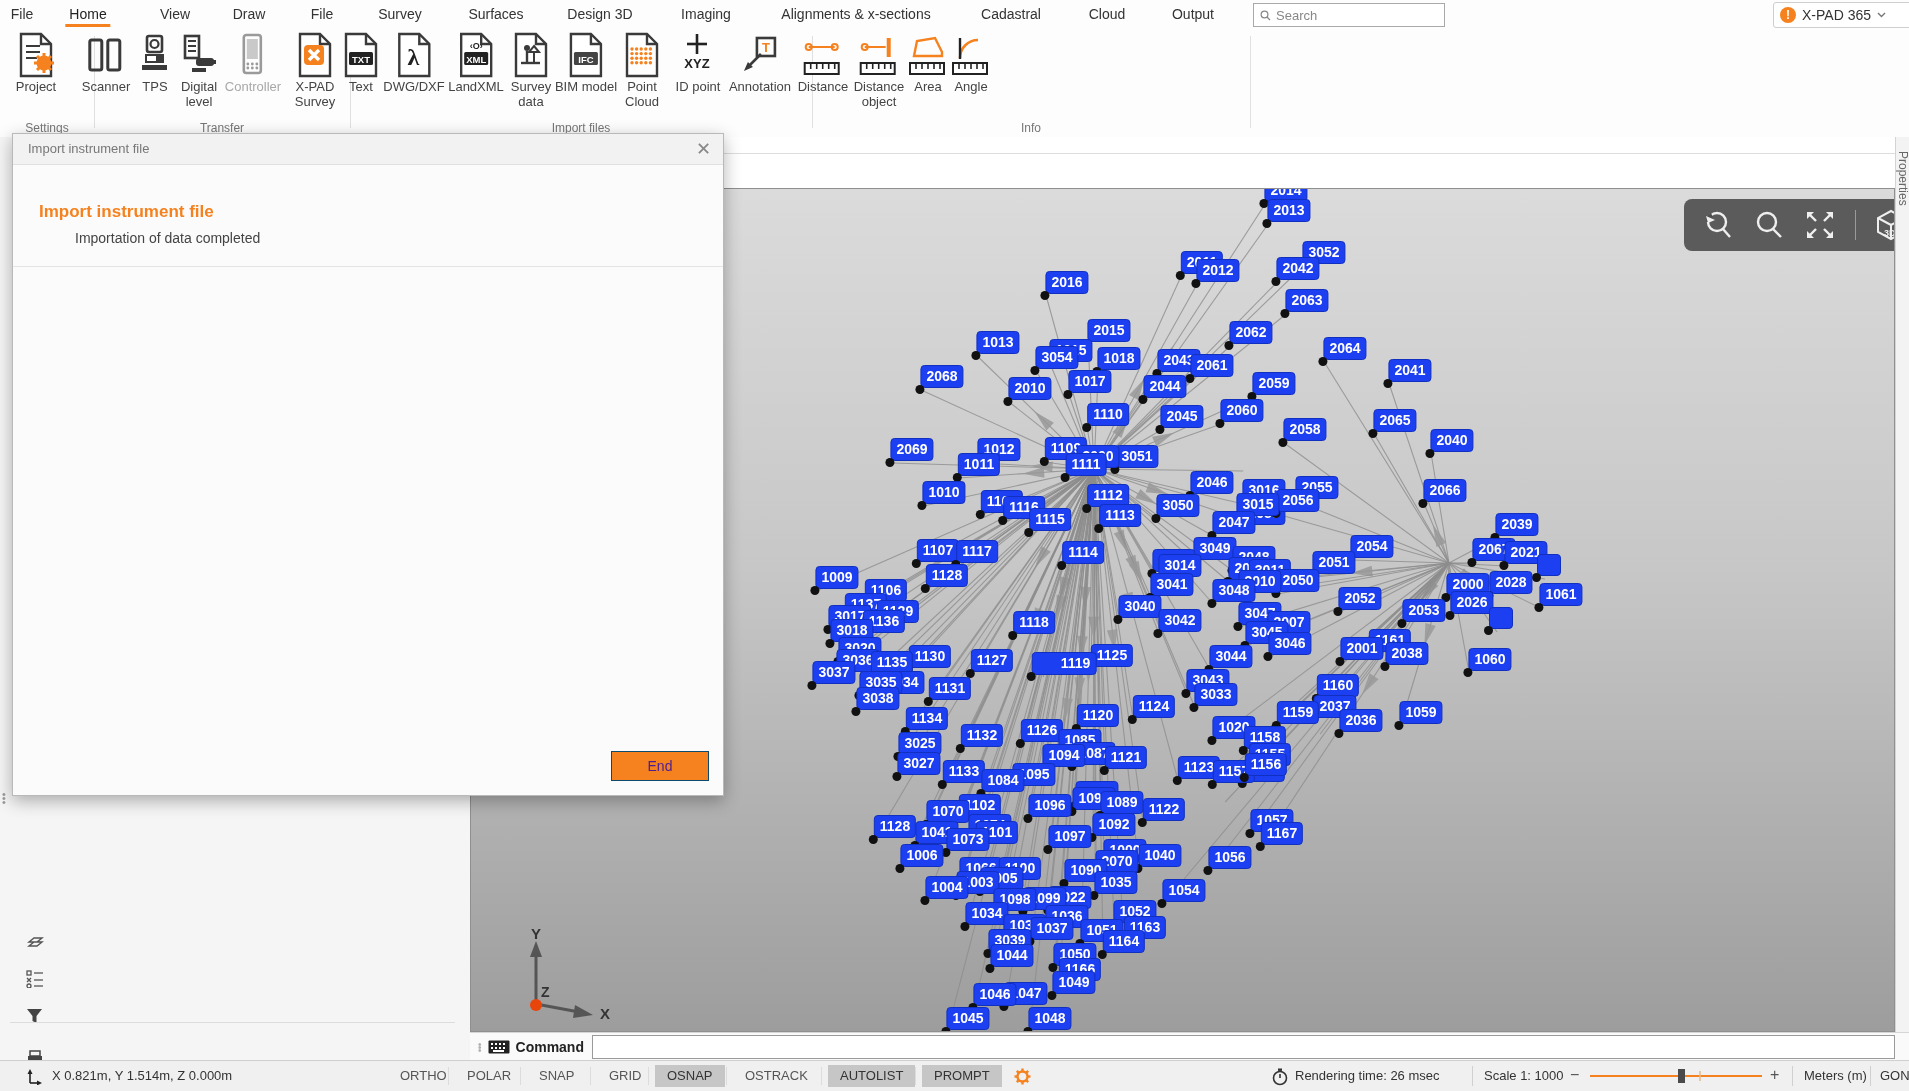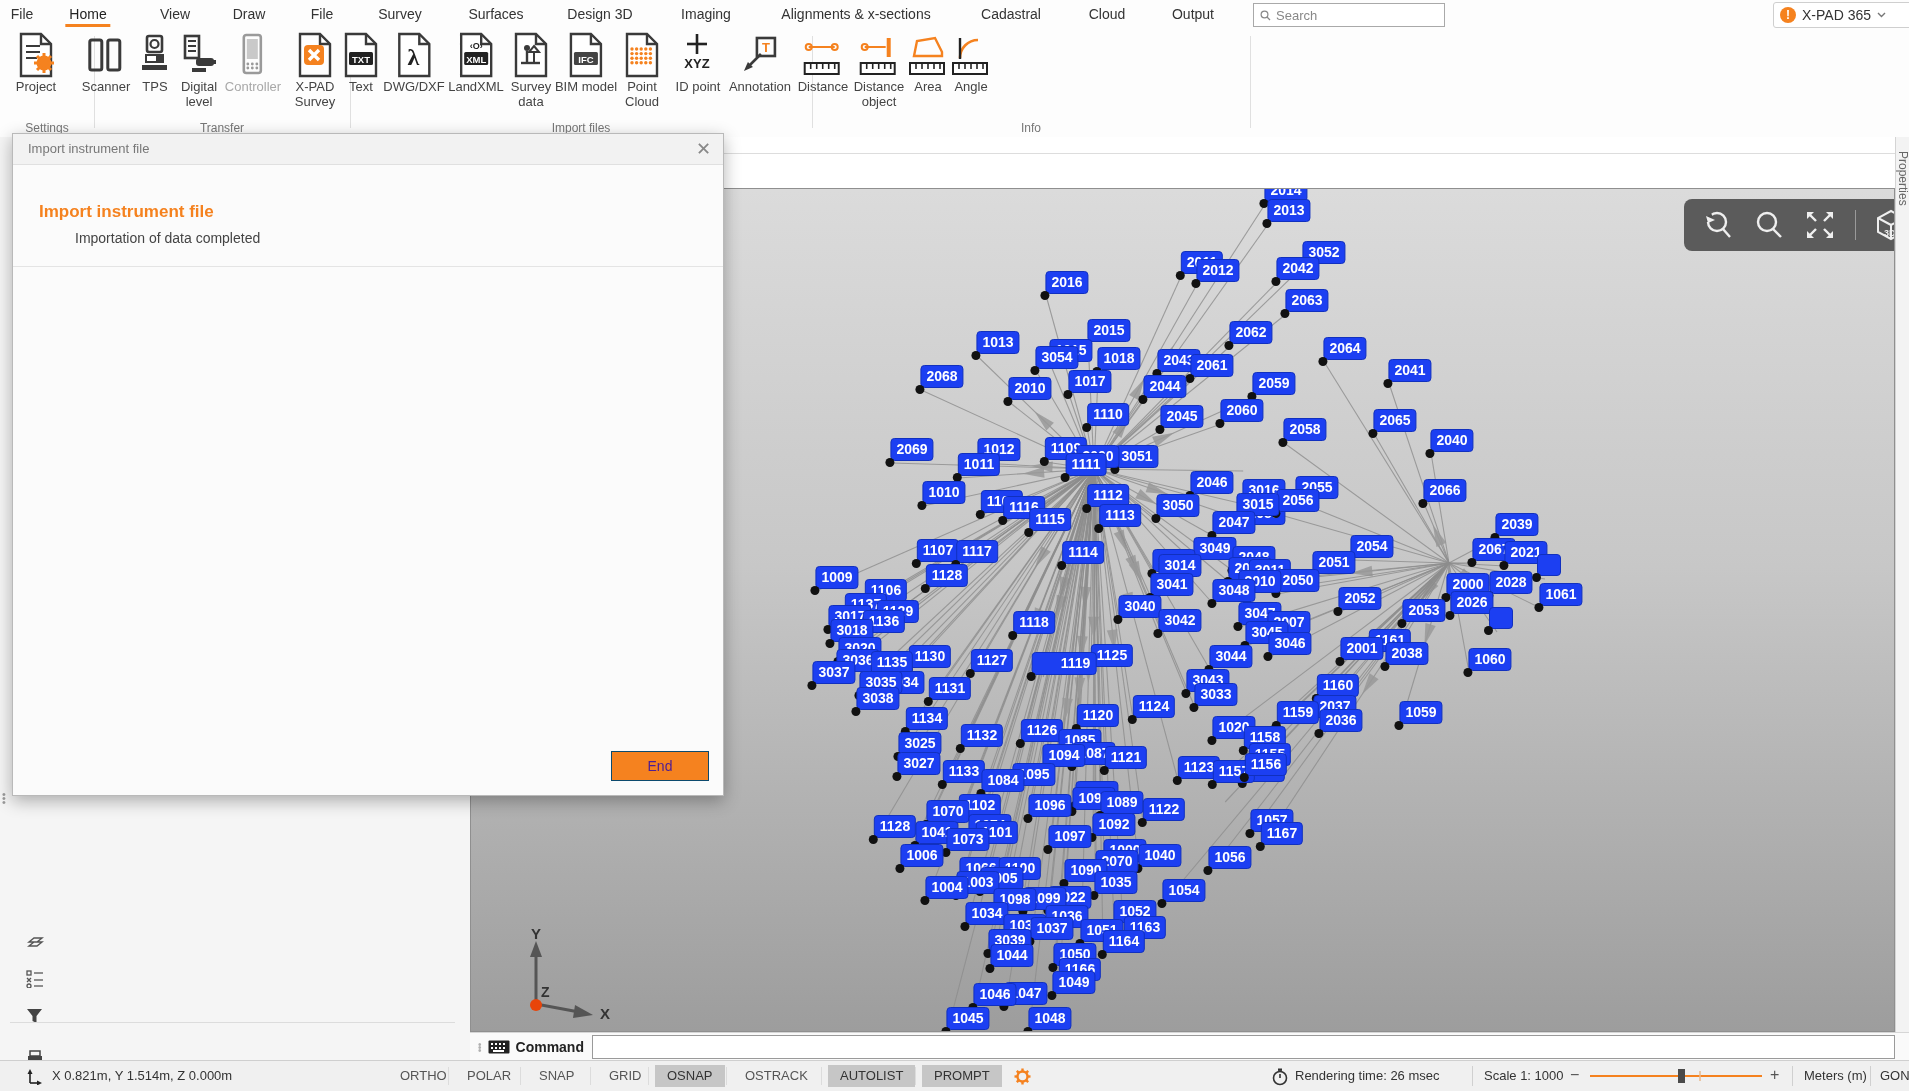--- a/index.html
+++ b/index.html
@@ -747,21 +747,21 @@
         <div class="pt" style="left: 867px; top: 485px;"><span>1160</span><span class="dot"></span></div>
         <div class="pt" style="left: 479px; top: 488px;"><span>1131</span><span class="dot"></span></div>
         <div class="pt" style="left: 745px; top: 494px;"><span>3033</span><span class="dot"></span></div>
         <div class="pt" style="left: 407px; top: 498px;"><span>3038</span><span class="dot"></span></div>
         <div class="pt" style="left: 683px; top: 506px;"><span>1124</span><span class="dot"></span></div>
         <div class="pt" style="left: 864px; top: 506px;"><span>2037</span><span class="dot"></span></div>
         <div class="pt" style="left: 827px; top: 512px;"><span>1159</span><span class="dot"></span></div>
         <div class="pt" style="left: 950px; top: 512px;"><span>1059</span><span class="dot"></span></div>
         <div class="pt" style="left: 627px; top: 515px;"><span>1120</span><span class="dot"></span></div>
         <div class="pt" style="left: 456px; top: 518px;"><span>1134</span><span class="dot"></span></div>
-        <div class="pt" style="left: 870px; top: 520px;"><span>2036</span><span class="dot"></span></div>
+        <div class="pt" style="left: 890px; top: 520px;"><span>2036</span><span class="dot"></span></div>
         <div class="pt" style="left: 763px; top: 527px;"><span>1020</span><span class="dot"></span></div>
         <div class="pt" style="left: 571px; top: 530px;"><span>1126</span><span class="dot"></span></div>
         <div class="pt" style="left: 511px; top: 535px;"><span>1132</span><span class="dot"></span></div>
         <div class="pt" style="left: 794px; top: 537px;"><span>1158</span><span class="dot"></span></div>
         <div class="pt" style="left: 609px; top: 540px;"><span>1085</span><span class="dot"></span></div>
         <div class="pt" style="left: 449px; top: 543px;"><span>3025</span><span class="dot"></span></div>
         <div class="pt" style="left: 623px; top: 553px;"><span>1087</span><span class="dot"></span></div>
         <div class="pt" style="left: 799px; top: 554px;"><span>1155</span><span class="dot"></span></div>
         <div class="pt" style="left: 593px; top: 555px;"><span>1094</span><span class="dot"></span></div>
         <div class="pt" style="left: 655px; top: 557px;"><span>1121</span><span class="dot"></span></div>

